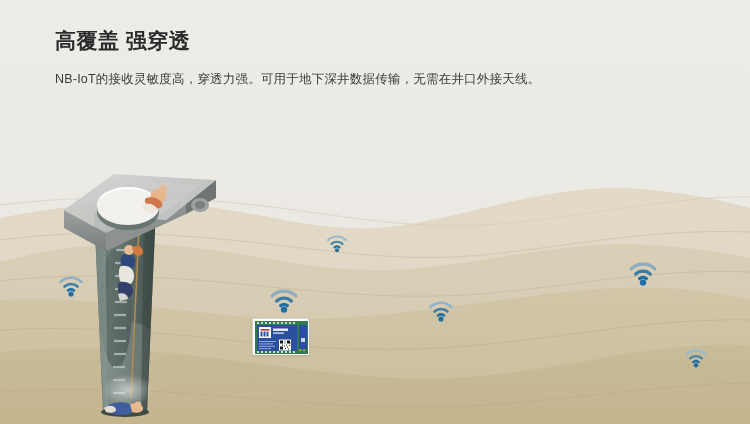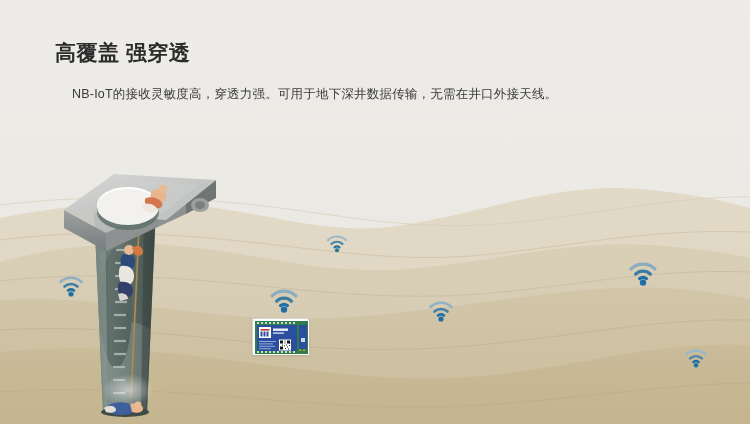--- a/index.html
+++ b/index.html
@@ -14,24 +14,24 @@
   }
   
   .sky{
     position:absolute;left:0;top:0;width:750px;height:300px;
     background:linear-gradient(180deg,#eeece8 0%,#eceae5 60%,#eae7e1 100%);
   }
   
   .text-block{position:absolute;left:55px;top:28px;width:660px;z-index:30;}
   .title{
     font-size:21px;font-weight:bold;color:#2b2b2b;letter-spacing:0.5px;
-    margin:12px 0 14px 0;line-height:1.2;
+    margin:0 0 14px 0;line-height:1.2;
   }
   .para{
-    font-size:12.5px;color:#3a3a3a;line-height:1.95;margin:17px;
+    font-size:12.5px;color:#3a3a3a;line-height:1.95;margin:0;
     letter-spacing:0.2px;white-space:nowrap;
   }
   
   .terrain{position:absolute;left:0;top:0;width:750px;height:424px;}
   
   .well{position:absolute;left:58px;top:158px;width:165px;height:266px;}
   
   .device{
     position:absolute;left:252px;top:318px;width:57px;height:37px;
     background:#ffffff;border:1px solid #d8d4cb;

